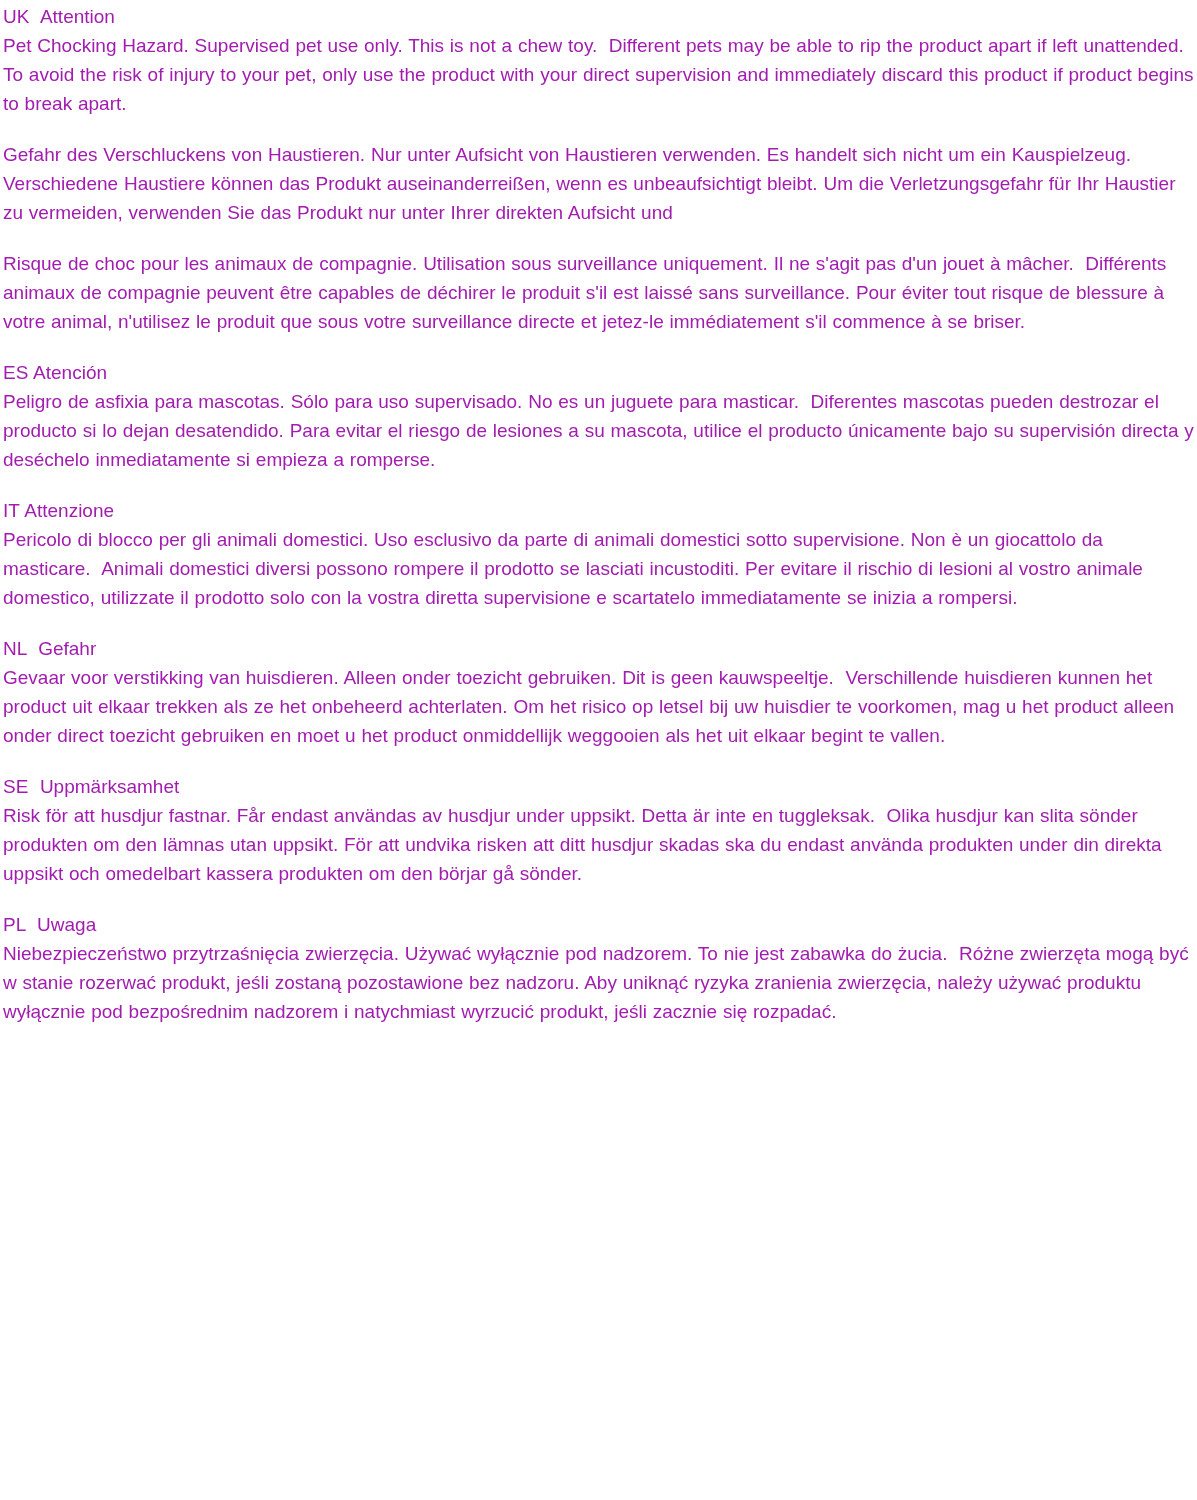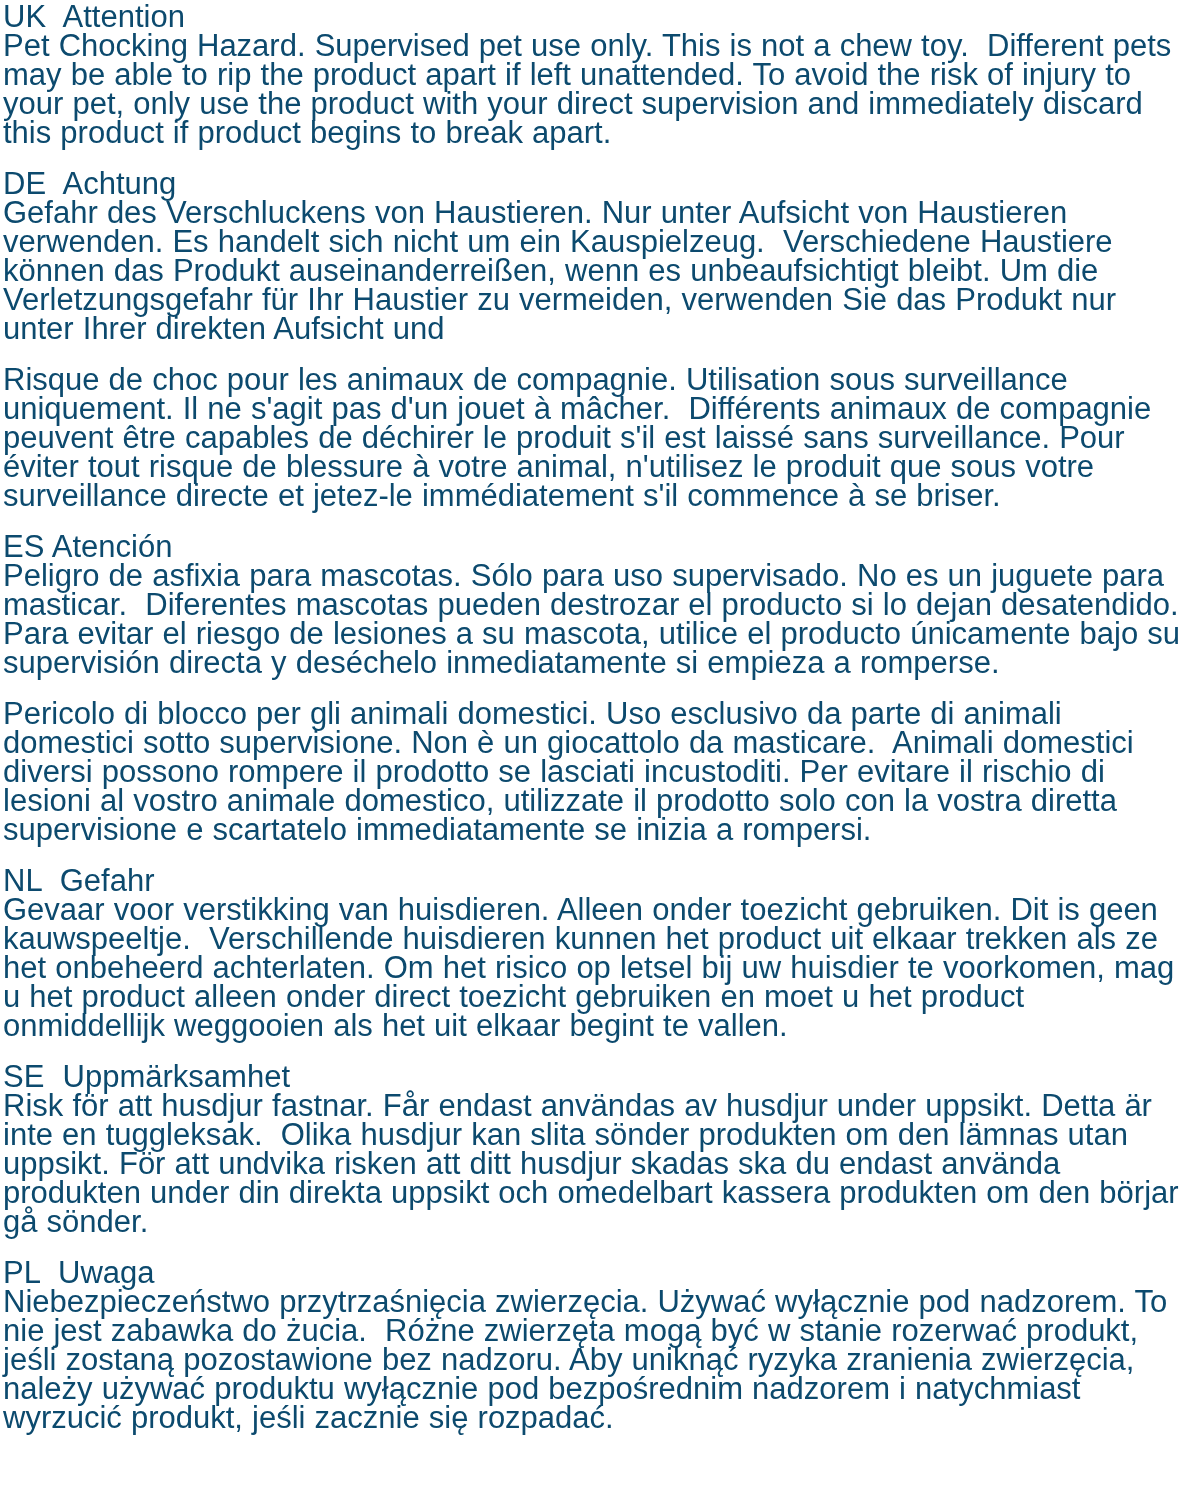--- a/index.html
+++ b/index.html
@@ -9,22 +9,22 @@
   }
   body {
     width: 1197px;
     font-family: "Liberation Sans", sans-serif;
   }
   .doc {
     box-sizing: border-box;
     width: 1197px;
     min-height: 1500px;
     padding: 2px 2px 0 3px;
-    color: #0c4a6e;
-    font-size: 31px;
+    color: #a21caf;
+    font-size: 19px;
     line-height: 29px;
     letter-spacing: 0;
   }
   .warning-section {
     margin: 0 0 22px 0;
   }
   .warning-section.gap-large {
   }
   .warning-section:last-child {
     margin-bottom: 12px;
@@ -44,34 +44,34 @@
 <body>
 
 <main class="doc">
 
   <section class="warning-section">
     <h2 class="section-header">UK  Attention</h2>
     <p class="section-body">Pet Chocking Hazard. Supervised pet use only. This is not a chew toy.  Different pets may be able to rip the product apart if left unattended. To avoid the risk of injury to your pet, only use the product with your direct supervision and immediately discard this product if product begins to break apart.</p>
   </section>
 
   <section class="warning-section">
-    <h2 class="section-header">DE  Achtung</h2>
     <p class="section-body">Gefahr des Verschluckens von Haustieren. Nur unter Aufsicht von Haustieren verwenden. Es handelt sich nicht um ein Kauspielzeug.  Verschiedene Haustiere können das Produkt auseinanderreißen, wenn es unbeaufsichtigt bleibt. Um die Verletzungsgefahr für Ihr Haustier zu vermeiden, verwenden Sie das Produkt nur unter Ihrer direkten Aufsicht und</p>
   </section>
 
   <section class="warning-section">
     <p class="section-body">Risque de choc pour les animaux de compagnie. Utilisation sous surveillance uniquement. Il ne s'agit pas d'un jouet à mâcher.  Différents animaux de compagnie peuvent être capables de déchirer le produit s'il est laissé sans surveillance. Pour éviter tout risque de blessure à votre animal, n'utilisez le produit que sous votre surveillance directe et jetez-le immédiatement s'il commence à se briser.</p>
   </section>
 
   <section class="warning-section gap-large">
     <h2 class="section-header">ES Atención</h2>
     <p class="section-body">Peligro de asfixia para mascotas. Sólo para uso supervisado. No es un juguete para masticar.  Diferentes mascotas pueden destrozar el producto si lo dejan desatendido. Para evitar el riesgo de lesiones a su mascota, utilice el producto únicamente bajo su supervisión directa y deséchelo inmediatamente si empieza a romperse.</p>
   </section>
 
   <section class="warning-section">
+    <h2 class="section-header">IT Attenzione</h2>
     <p class="section-body">Pericolo di blocco per gli animali domestici. Uso esclusivo da parte di animali domestici sotto supervisione. Non è un giocattolo da masticare.  Animali domestici diversi possono rompere il prodotto se lasciati incustoditi. Per evitare il rischio di lesioni al vostro animale domestico, utilizzate il prodotto solo con la vostra diretta supervisione e scartatelo immediatamente se inizia a rompersi.</p>
   </section>
 
   <section class="warning-section">
     <h2 class="section-header">NL  Gefahr</h2>
     <p class="section-body">Gevaar voor verstikking van huisdieren. Alleen onder toezicht gebruiken. Dit is geen kauwspeeltje.  Verschillende huisdieren kunnen het product uit elkaar trekken als ze het onbeheerd achterlaten. Om het risico op letsel bij uw huisdier te voorkomen, mag u het product alleen onder direct toezicht gebruiken en moet u het product onmiddellijk weggooien als het uit elkaar begint te vallen.</p>
   </section>
 
   <section class="warning-section">
     <h2 class="section-header">SE  Uppmärksamhet</h2>

